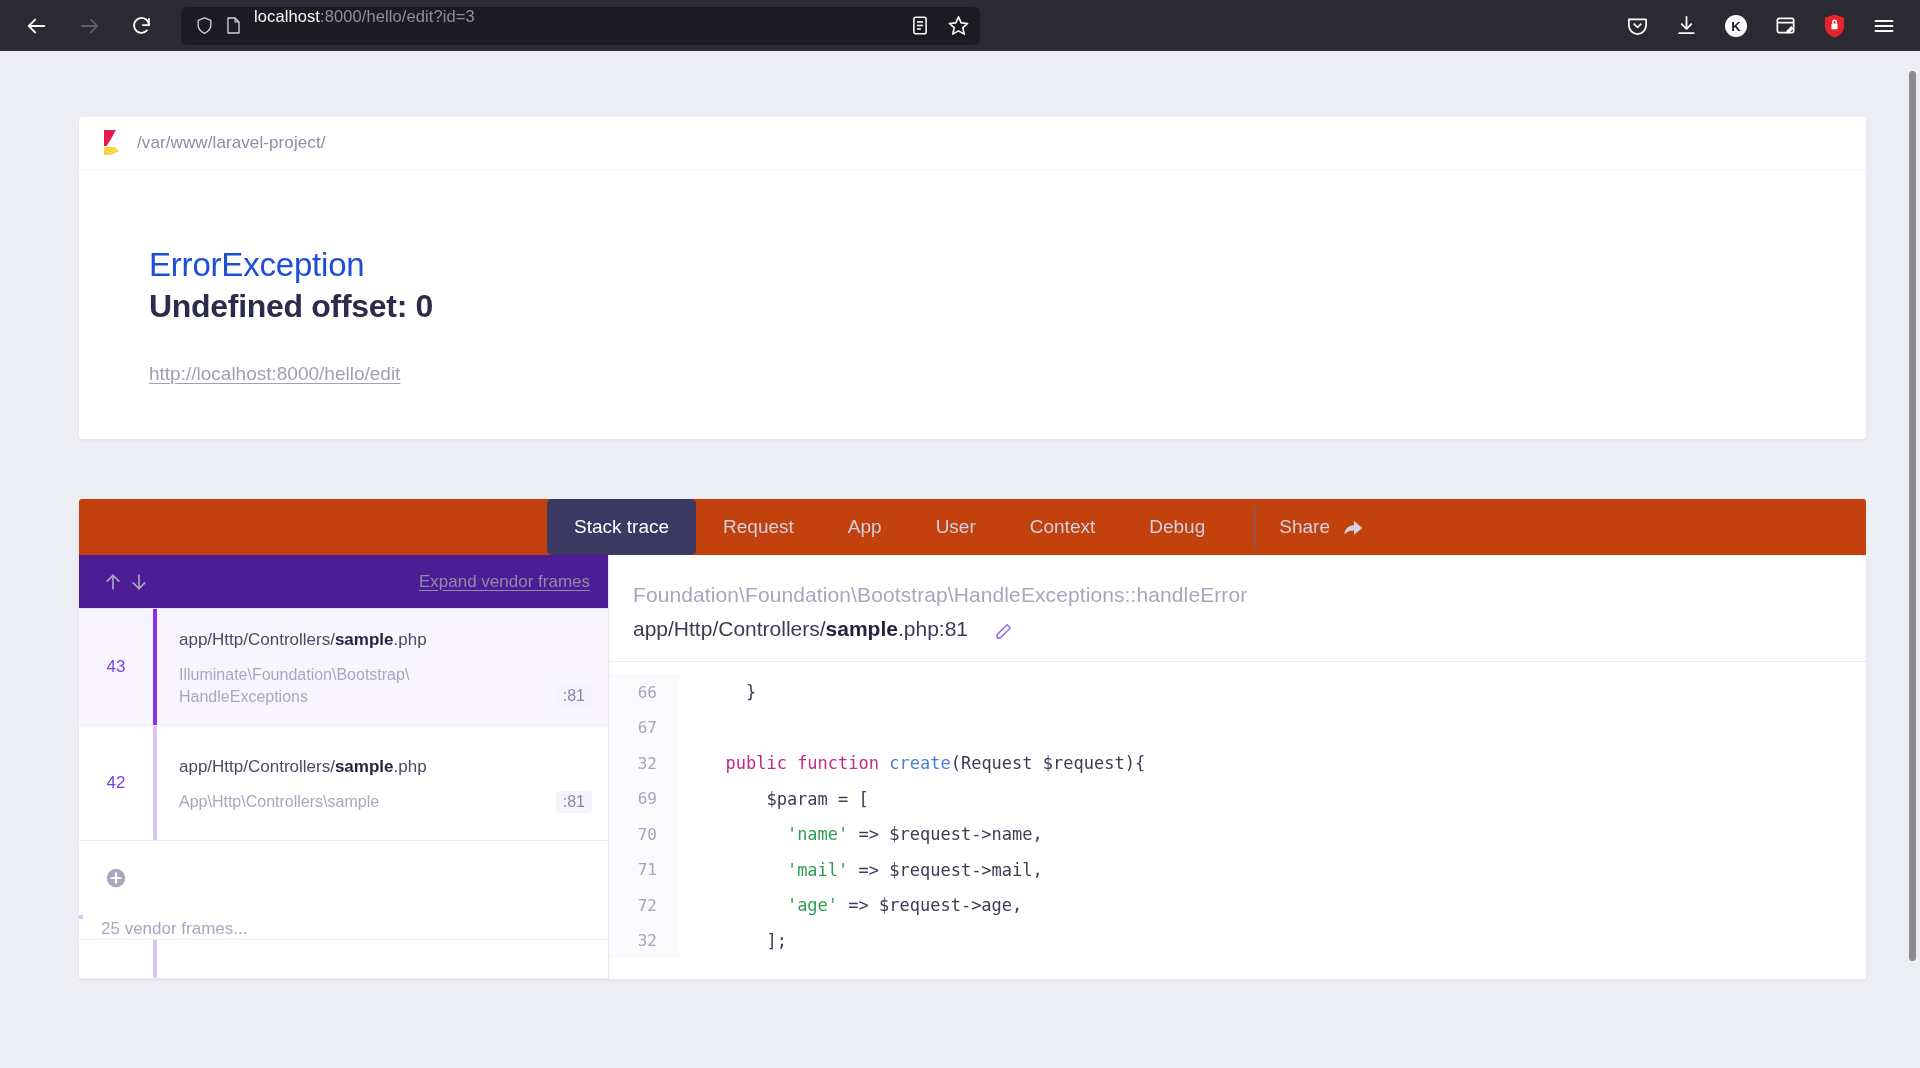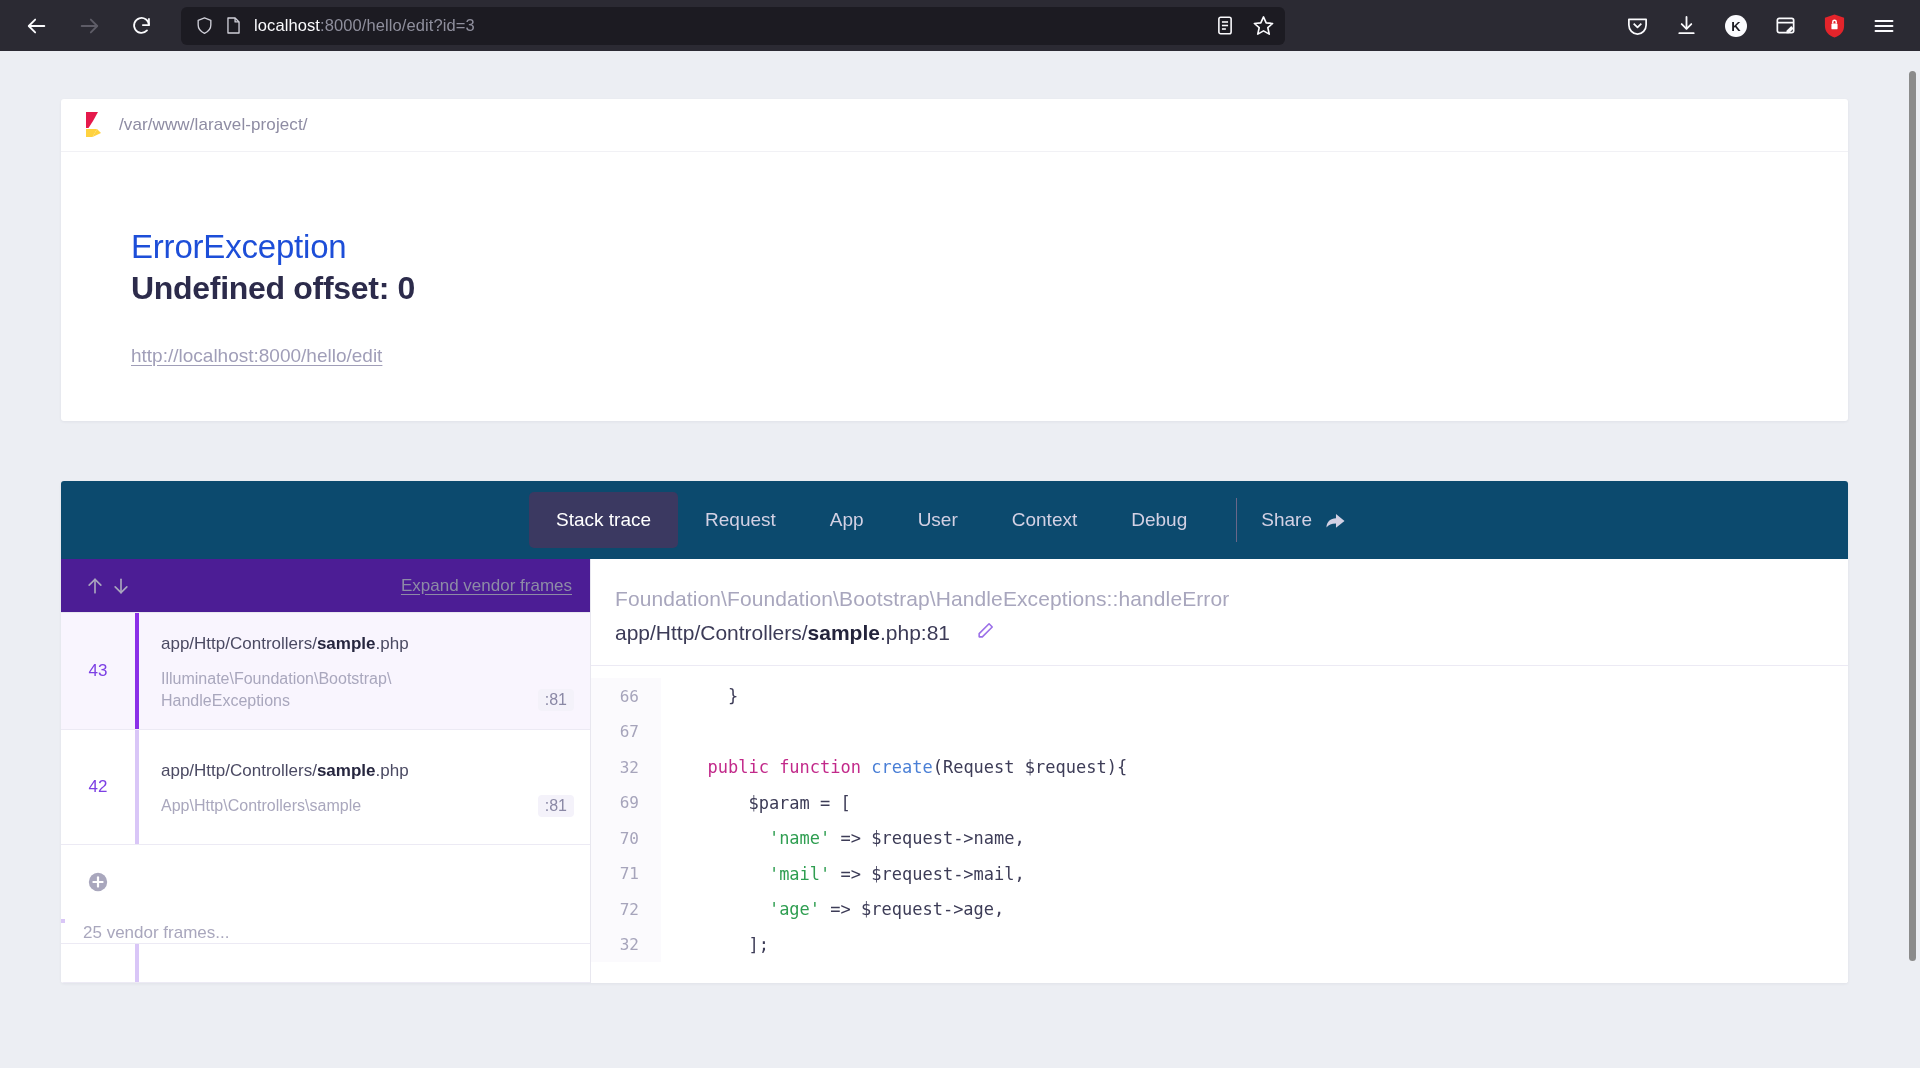--- a/index.html
+++ b/index.html
@@ -24,26 +24,25 @@
     width: 38px; height: 38px;
     display: flex; align-items: center; justify-content: center;
     border-radius: 6px;
     cursor: pointer;
   }
   .nav-btn svg { display: block; }
   .nav-btn.disabled { opacity: 0.45; }
 
   .urlbar {
     flex: 0 0 auto;
-    width: 1104px;
+    width: 799px;
     height: 38px;
     background: #1c1b22;
     border-radius: 6px;
     display: flex;
-    align-items: center;
     padding: 0 10px 0 14px;
     margin-left: 5px;
   }
   .urlbar-icons-left { display: flex; align-items: center; gap: 11px; margin-right: 12px; }
   .url-text {
     flex: 1;
     font-size: 16.5px;
     color: #8f8f9d;
     white-space: nowrap;
     overflow: hidden;
@@ -61,21 +60,21 @@
   
   .viewport {
     width: 1920px;
     height: 1017px;
     background: #eceef3;
     position: relative;
     overflow: hidden;
   }
   .page-inner {
     width: 1895px;
-    padding: 0;
+    padding: 18px;
   }
 
   
   .scrollbar-track {
     position: absolute;
     right: 0; top: 0;
     width: 16px; height: 1017px;
     background: #eceef3;
   }
   .scrollbar-thumb {
@@ -135,22 +134,22 @@
   
   .solution-wrap {
     margin: 60px 0 0 61px;
     width: 1787px;
     background: #fff;
     border-radius: 3px;
     overflow: hidden;
     box-shadow: 0 1px 3px rgba(30,30,60,0.06);
   }
   .tabbar {
-    height: 78px;
-    background: #0c4a6e;
+    height: 56px;
+    background: #c2410c;
     display: flex;
     align-items: center;
     padding-left: 468px;
   }
   .tab {
     height: 56px;
     display: flex; align-items: center;
     padding: 0 27px;
     font-size: 19px;
     color: #d3d1e4;
@@ -272,21 +271,21 @@
     font-size: 21px;
     color: #a8a6bd;
     letter-spacing: 0.1px;
     margin-bottom: 9px;
     line-height: 1.3;
   }
   .code-head-file {
     font-size: 21px;
     color: #3c3b57;
     display: flex;
-    align-items: flex-start;
+    align-items: flex-end;
     gap: 26px;
   }
   .code-head-file b { font-weight: 700; color: #24243c; }
   .edit-pencil { cursor: pointer; display: inline-flex; }
 
   .code-area {
     border-top: 1px solid #eceaf4;
     font-family: "DejaVu Sans Mono", monospace;
     font-size: 17px;
     padding-top: 12px;

